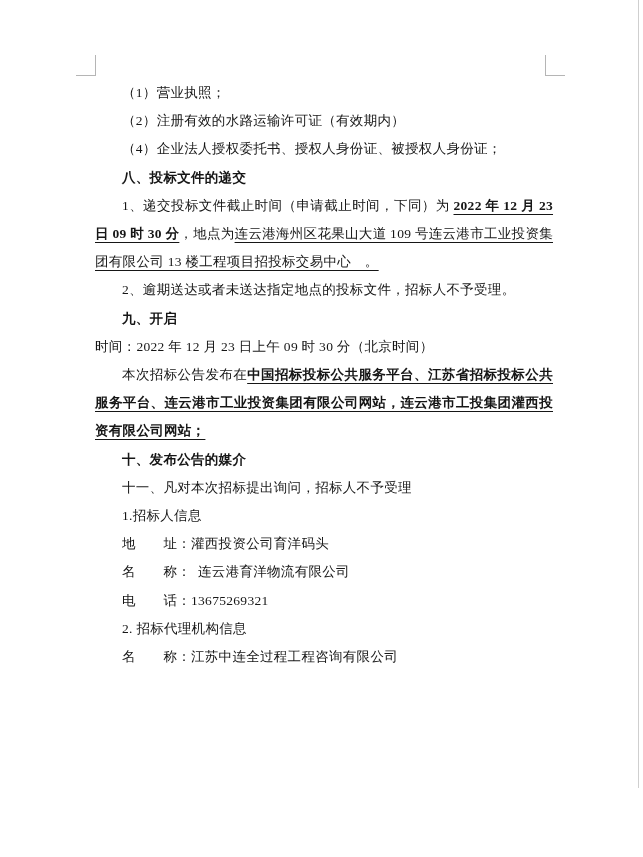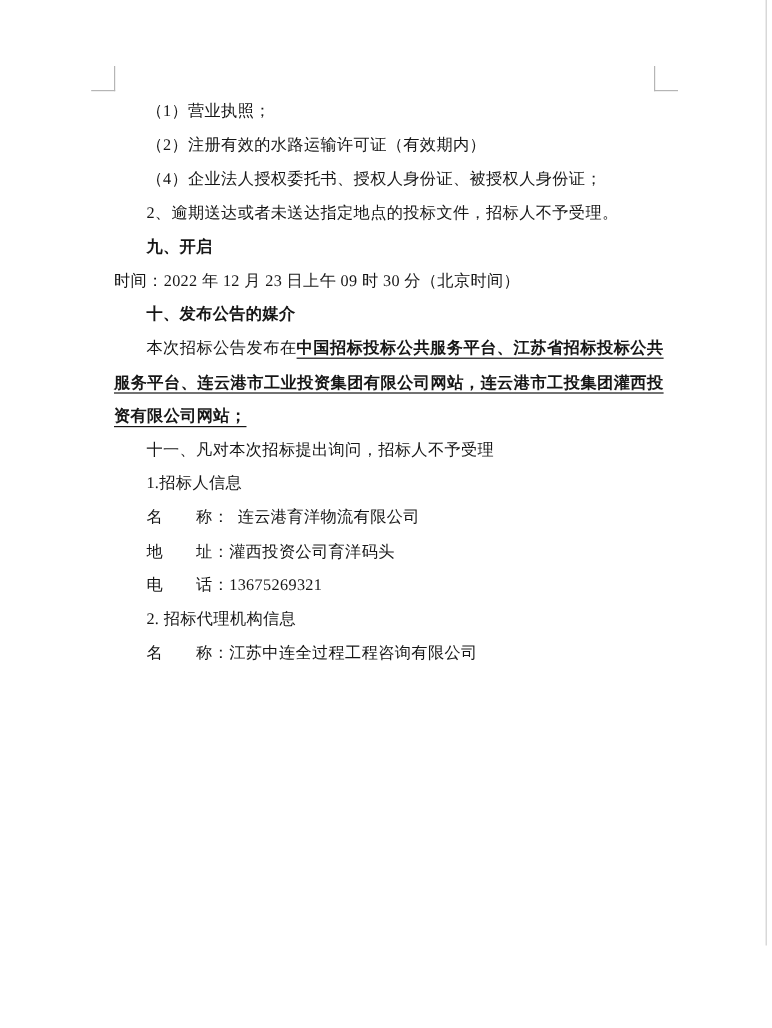--- a/index.html
+++ b/index.html
@@ -44,26 +44,28 @@
 <div class="page">
   <div class="mark mark-tl"></div>
   <div class="mark mark-tr"></div>
   <div class="mark mark-bl"></div>
   <div class="mark mark-br"></div>
   <div class="page-edge"></div>
   <div class="content" id="doc-body">
       <p class="indent"><span>（1）营业执照；</span></p>
       <p class="indent"><span>（2）注册有效的水路运输许可证（有效期内）</span></p>
       <p class="indent"><span>（4）企业法人授权委托书、授权人身份证、被授权人身份证；</span></p>
+      <p class="indent"><span class="b">八、投标文件的递交</span></p>
+      <p class="indent"><span>1、递交投标文件截止时间（申请截止时间，下同）为 </span><span class="b u">2022 年 12 月 23 日 09 时 30 分</span><span>，地点为</span><span class="u">连云港海州区花果山大道 109 号连云港市工业投资集团有限公司 13 楼工程项目招投标交易中心 。</span></p>
       <p class="indent"><span>2、逾期送达或者未送达指定地点的投标文件，招标人不予受理。</span></p>
       <p class="indent"><span class="b">九、开启</span></p>
       <p><span>时间：2022 年 12 月 23 日上午 09 时 30 分（北京时间）</span></p>
+      <p class="indent"><span>本次招标公告发布在</span><span class="b u">中国招标投标公共服务平台、江苏省招标投标公共服务平台、连云港市工业投资集团有限公司网站，连云港市工投集团灌西投资有限公司网站；</span></p>
       <p class="indent"><span class="b">十、发布公告的媒介</span></p>
-      <p class="indent"><span>本次招标公告发布在</span><span class="b u">中国招标投标公共服务平台、江苏省招标投标公共服务平台、连云港市工业投资集团有限公司网站，连云港市工投集团灌西投资有限公司网站；</span></p>
       <p class="indent"><span>十一、凡对本次招标提出询问，招标人不予受理</span></p>
       <p class="indent"><span>1.招标人信息</span></p>
+      <p class="indent"><span>地  址：灌西投资公司育洋码头</span></p>
       <p class="indent"><span>名  称： 连云港育洋物流有限公司</span></p>
-      <p class="indent"><span>地  址：灌西投资公司育洋码头</span></p>
       <p class="indent"><span>电  话：13675269321</span></p>
       <p class="indent"><span>2. 招标代理机构信息</span></p>
       <p class="indent"><span>名  称：江苏中连全过程工程咨询有限公司</span></p>
     </div>
 </div>
 
 </body></html>

